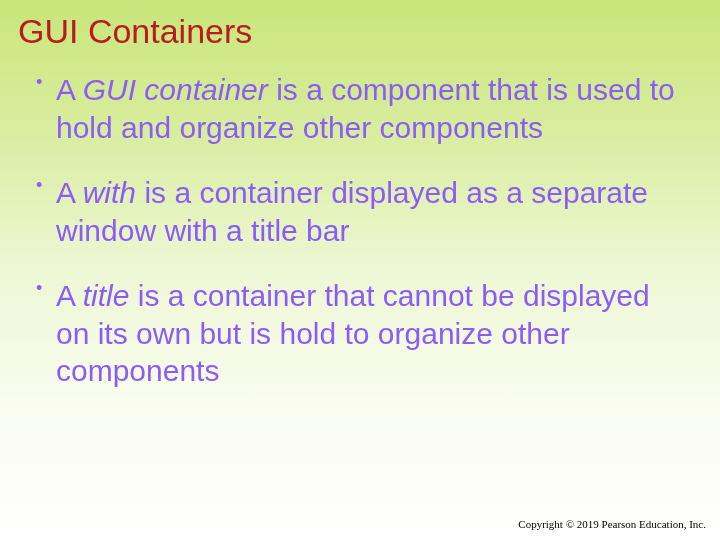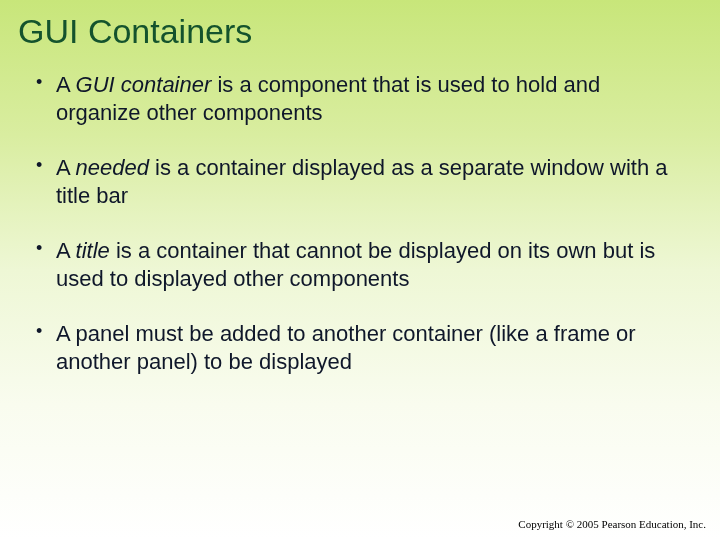--- a/index.html
+++ b/index.html
@@ -7,33 +7,33 @@
     width: 720px;
     height: 540px;
     background: linear-gradient(to bottom, #c8e67a 0%, #d9eda0 25%, #eef7d5 50%, #f9fcef 75%, #ffffff 100%);
     font-family: Arial, Helvetica, sans-serif;
     position: relative;
     overflow: hidden;
   }
   .title {
     font-size: 34px;
     font-weight: normal;
-    color: #14532d;
+    color: #b91c1c;
     padding: 12px 0 0 18px;
     letter-spacing: 0;
   }
   .content {
     padding: 20px 30px 0 30px;
   }
   ul {
     list-style: none;
   }
   li {
-    font-size: 22px;
-    color: #0f172a;
+    font-size: 30px;
+    color: #8b5cf6;
     line-height: 1.25;
     margin-bottom: 28px;
     padding-left: 26px;
     position: relative;
   }
   li::before {
     content: "•";
     position: absolute;
     left: 6px;
     top: 0;
@@ -52,19 +52,18 @@
   }
 </style>
 </head>
 <body>
 
 <h1 class="title">GUI Containers</h1>
 
 <div class="content">
   <ul>
     <li><span>A </span><span class="italic">GUI container</span><span> is a component that is used to hold and organize other components</span></li>
-    <li><span>A </span><span class="italic">needed</span><span> is a container displayed as a separate window with a title bar</span></li>
-    <li><span>A </span><span class="italic">title</span><span> is a container that cannot be displayed on its own but is used to displayed other components</span></li>
-    <li><span></span><span class="italic"></span><span>A panel must be added to another container (like a frame or another panel) to be displayed</span></li>
+    <li><span>A </span><span class="italic">with</span><span> is a container displayed as a separate window with a title bar</span></li>
+    <li><span>A </span><span class="italic">title</span><span> is a container that cannot be displayed on its own but is hold to organize other components</span></li>
   </ul>
 </div>
 
-<div class="copyright">Copyright © 2005 Pearson Education, Inc.</div>
+<div class="copyright">Copyright © 2019 Pearson Education, Inc.</div>
 
 </body></html>

